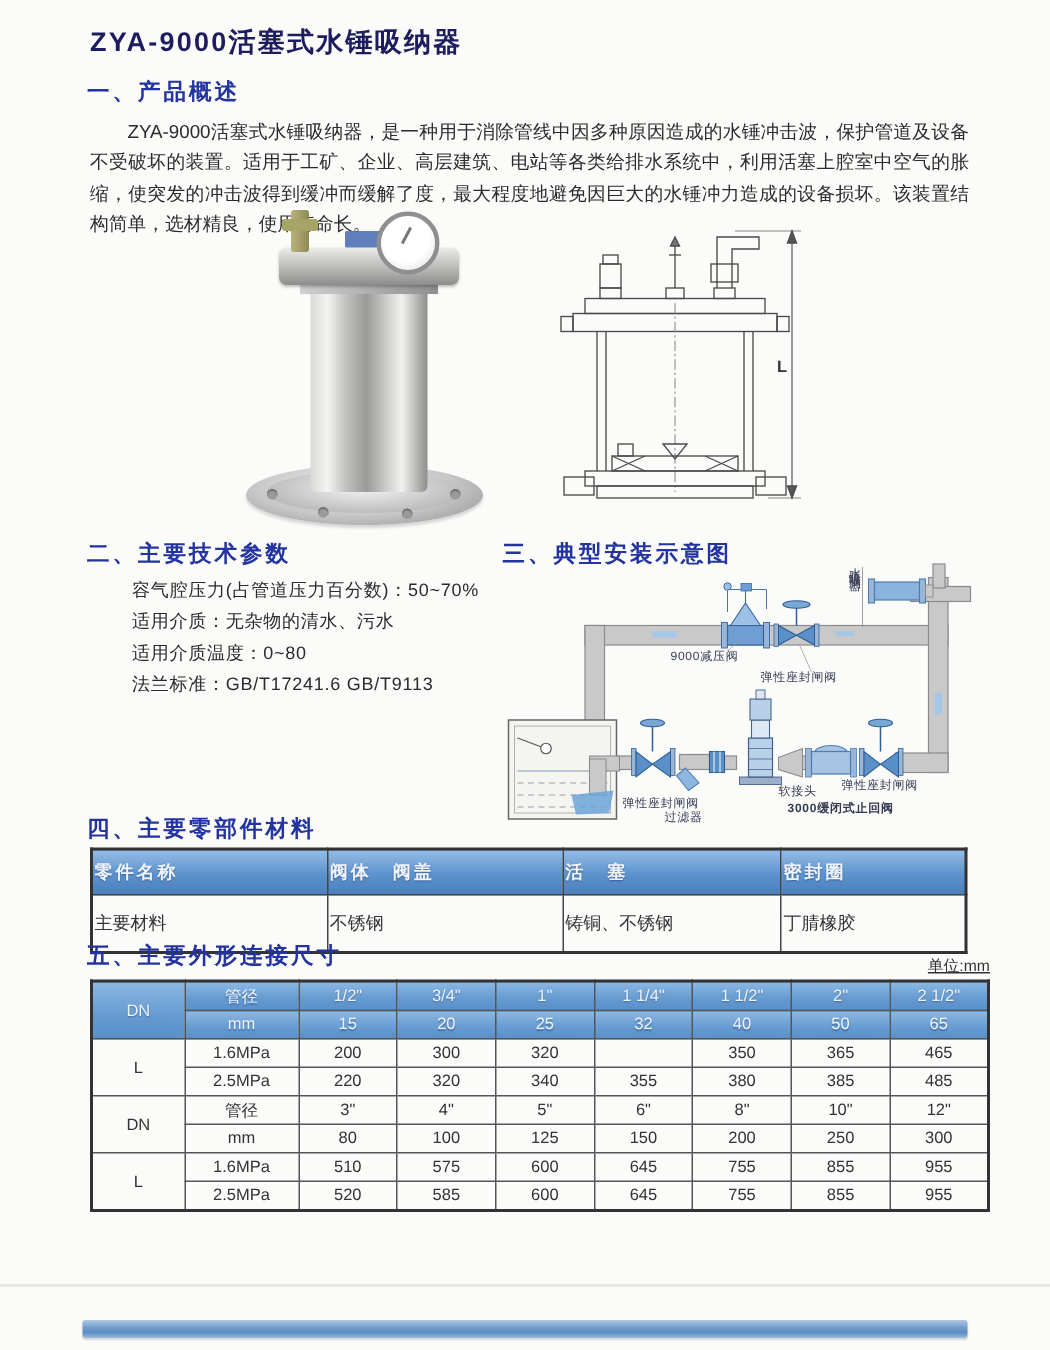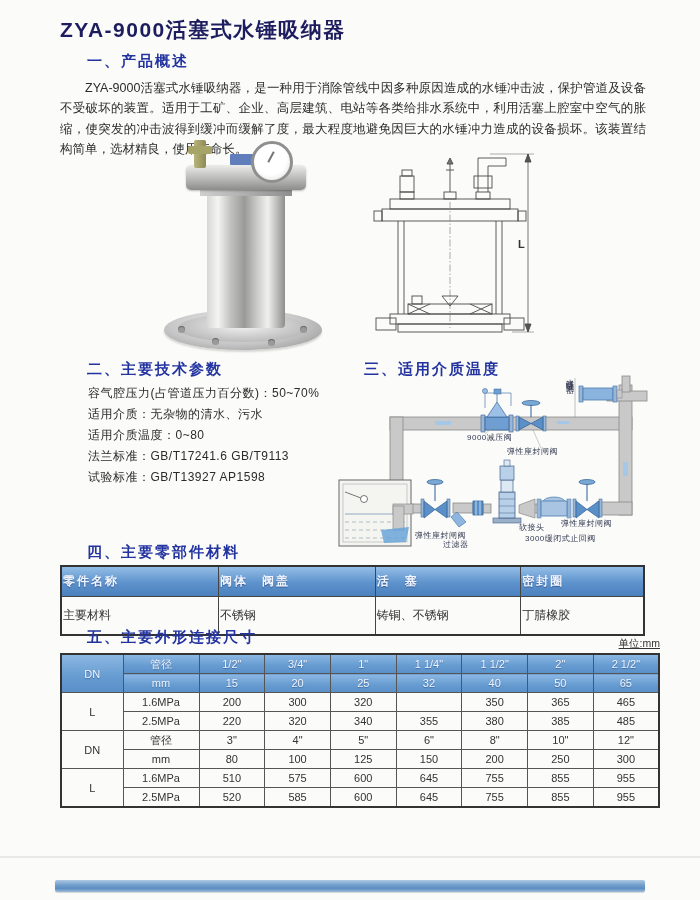--- a/index.html
+++ b/index.html
@@ -2,22 +2,22 @@
 <html><head>
 <meta charset="utf-8">
 <style>
   html,body{margin:0;padding:0;}
   body{
     width:700px;height:900px;position:relative;overflow:hidden;
     background:#fbfbf9;
     font-family:"Liberation Sans","DejaVu Sans",sans-serif;color:#222;
   }
   .abs{position:absolute;}
-  .title{font-size:21px;font-weight:bold;color:#1c1c5e;letter-spacing:1.5px;}
-  .sec-head{font-size:15px;font-weight:bold;color:#2334a0;letter-spacing:2px;margin-left:29px;}
+  .title{font-size:18px;font-weight:bold;color:#1c1c5e;letter-spacing:1.5px;}
+  .sec-head{font-size:15px;font-weight:bold;color:#2334a0;letter-spacing:2px;}
   .para{font-size:12.5px;line-height:1.62;text-indent:2em;color:#2b2b2b;text-align:justify;}
   .params div{font-size:12px;line-height:21px;color:#2b2b2b;letter-spacing:.5px;}
   .unit-note{font-size:10.5px;color:#333;text-decoration:underline;}
 
   
   .t4{border-collapse:collapse;table-layout:fixed;width:585px;border:2px solid #333;}
   .t4 td{border:1px solid #444;font-size:12px;color:#333;height:35px;}
   .t4 tr.hd td{
     background:linear-gradient(180deg,#93bde6 0%,#5d92cc 55%,#4a80bd 100%);
     color:#f0f5fd;font-weight:bold;height:27px;font-size:12px;
@@ -135,24 +135,23 @@
     <text x="156" y="102" font-size="11" fill="#333" font-weight="bold">L</text>
   </svg>
 </div>
 
 <div class="abs sec-head" style="left:58px;top:360px;">二、主要技术参数</div>
 <div class="abs params" style="left:88px;top:383px;">
   <div>容气腔压力(占管道压力百分数)：50~70%</div>
   <div>适用介质：无杂物的清水、污水</div>
   <div>适用介质温度：0~80</div>
   <div>法兰标准：GB/T17241.6  GB/T9113</div>
-  <div>试验标准：GB/T13927 AP1598</div>
 </div>
 
-<div class="abs sec-head" style="left:335px;top:360px;">三、适用介质温度</div>
+<div class="abs sec-head" style="left:335px;top:360px;">三、典型安装示意图</div>
 <div class="abs" style="left:335px;top:372px;width:355px;height:176px;">
   <svg width="355" height="176" viewBox="0 0 355 176">
 
     <g fill="#c9c9c9" stroke="#8b8b8b" stroke-width="0.8">
       <rect x="55" y="45" width="242" height="13"></rect>
       <rect x="55" y="45" width="13" height="66"></rect>
       <rect x="284" y="13" width="13" height="130"></rect>
       <rect x="262" y="130" width="35" height="13"></rect>
       <rect x="272" y="19" width="40" height="10"></rect>
       <rect x="287" y="4" width="8" height="16"></rect>
@@ -251,26 +250,26 @@
       <polygon points="241,129 241,146 252,137.5" fill="#5b8fc7" stroke="#2d5f96" stroke-width="0.7"></polygon>
       <polygon points="264,129 264,146 252,137.5" fill="#5b8fc7" stroke="#2d5f96" stroke-width="0.7"></polygon>
       <line x1="252" y1="129" x2="252" y2="112" stroke="#2d5f96" stroke-width="1"></line>
       <ellipse cx="252" cy="110" rx="8" ry="2.5" fill="#7aa8d4" stroke="#2d5f96" stroke-width="0.7"></ellipse>
     </g>
 
     <line x1="150" y1="62" x2="158" y2="55" stroke="#999" stroke-width="0.5"></line>
     <line x1="206" y1="76" x2="198" y2="58" stroke="#999" stroke-width="0.5"></line>
   </svg>
   <span class="dlabel vert" style="left:228px;top:0px;height:54px;">水锤吸纳器</span>
-  <span class="dlabel" style="left:112px;top:60px;margin-left:20px;">9000减压阀</span>
+  <span class="dlabel" style="left:112px;top:60px;">9000减压阀</span>
   <span class="dlabel" style="left:172px;top:74px;">弹性座封闸阀</span>
   <span class="dlabel" style="left:80px;top:158px;">弹性座封闸阀</span>
   <span class="dlabel" style="left:108px;top:167px;">过滤器</span>
   <span class="dlabel" style="left:184px;top:150px;">软接头</span>
-  <span class="dlabel" style="left:190px;top:161px;">3000缓闭式止回阀</span>
+  <span class="dlabel" style="left:190px;top:161px;font-weight:bold;">3000缓闭式止回阀</span>
   <span class="dlabel" style="left:226px;top:146px;">弹性座封闸阀</span>
 </div>
 
 <div class="abs sec-head" style="left:58px;top:543px;">四、主要零部件材料</div>
 <table class="t4 abs" style="left:60px;top:565px;">
   <tbody>
       <tr class="hd">
     <td style="width:27%">零件名称</td>
     <td style="width:27%">阀体　阀盖</td>
     <td style="width:25%">活　塞</td>

